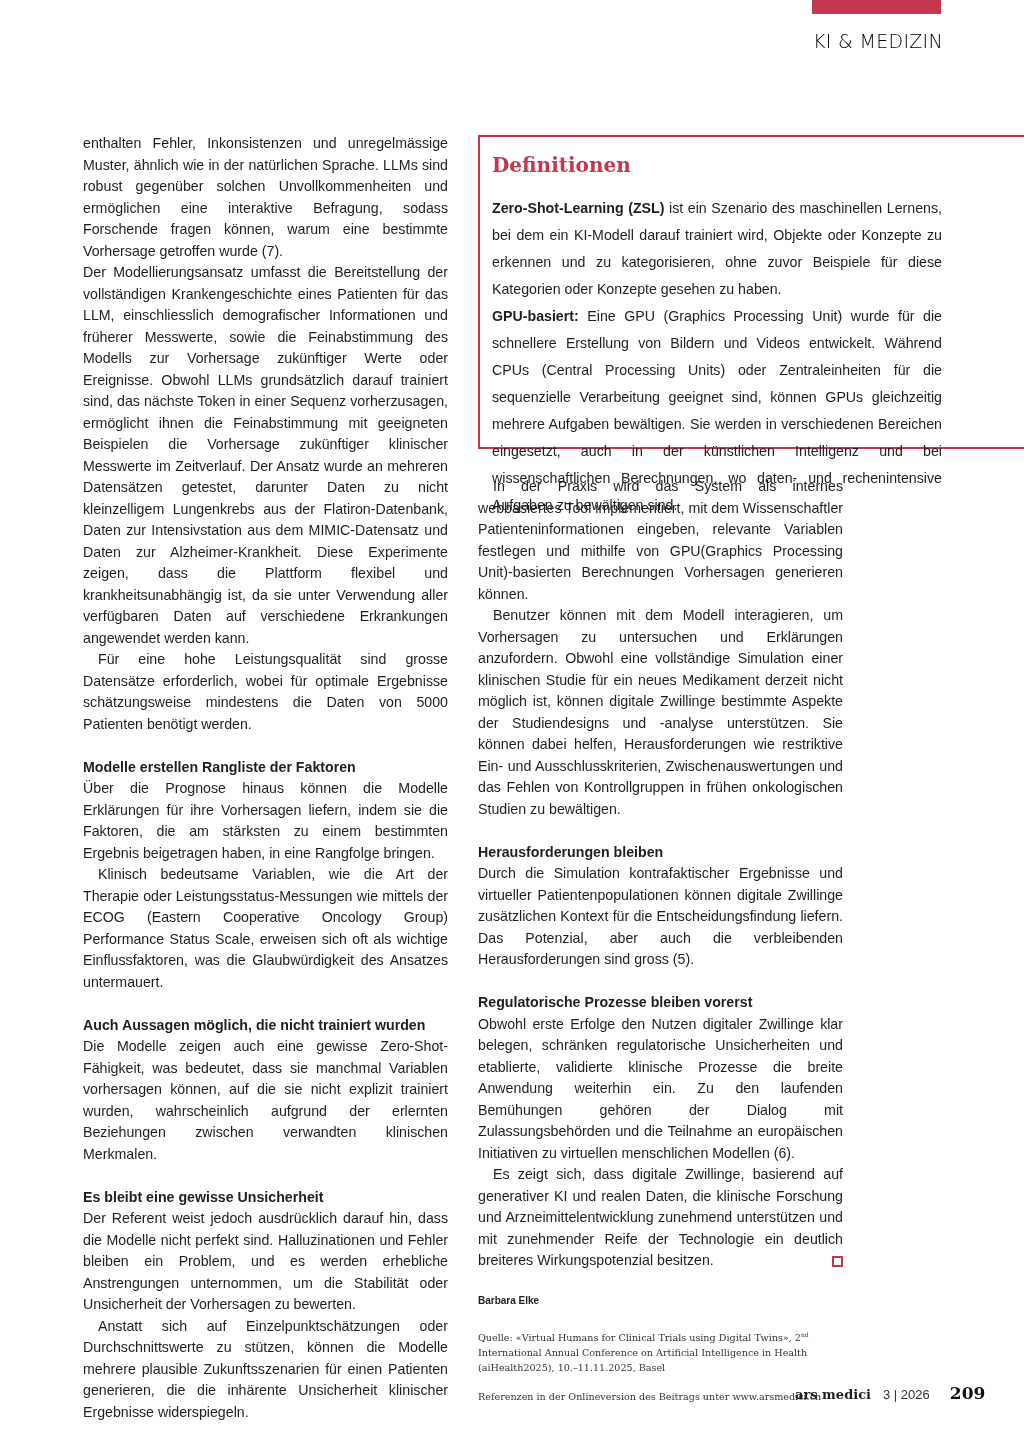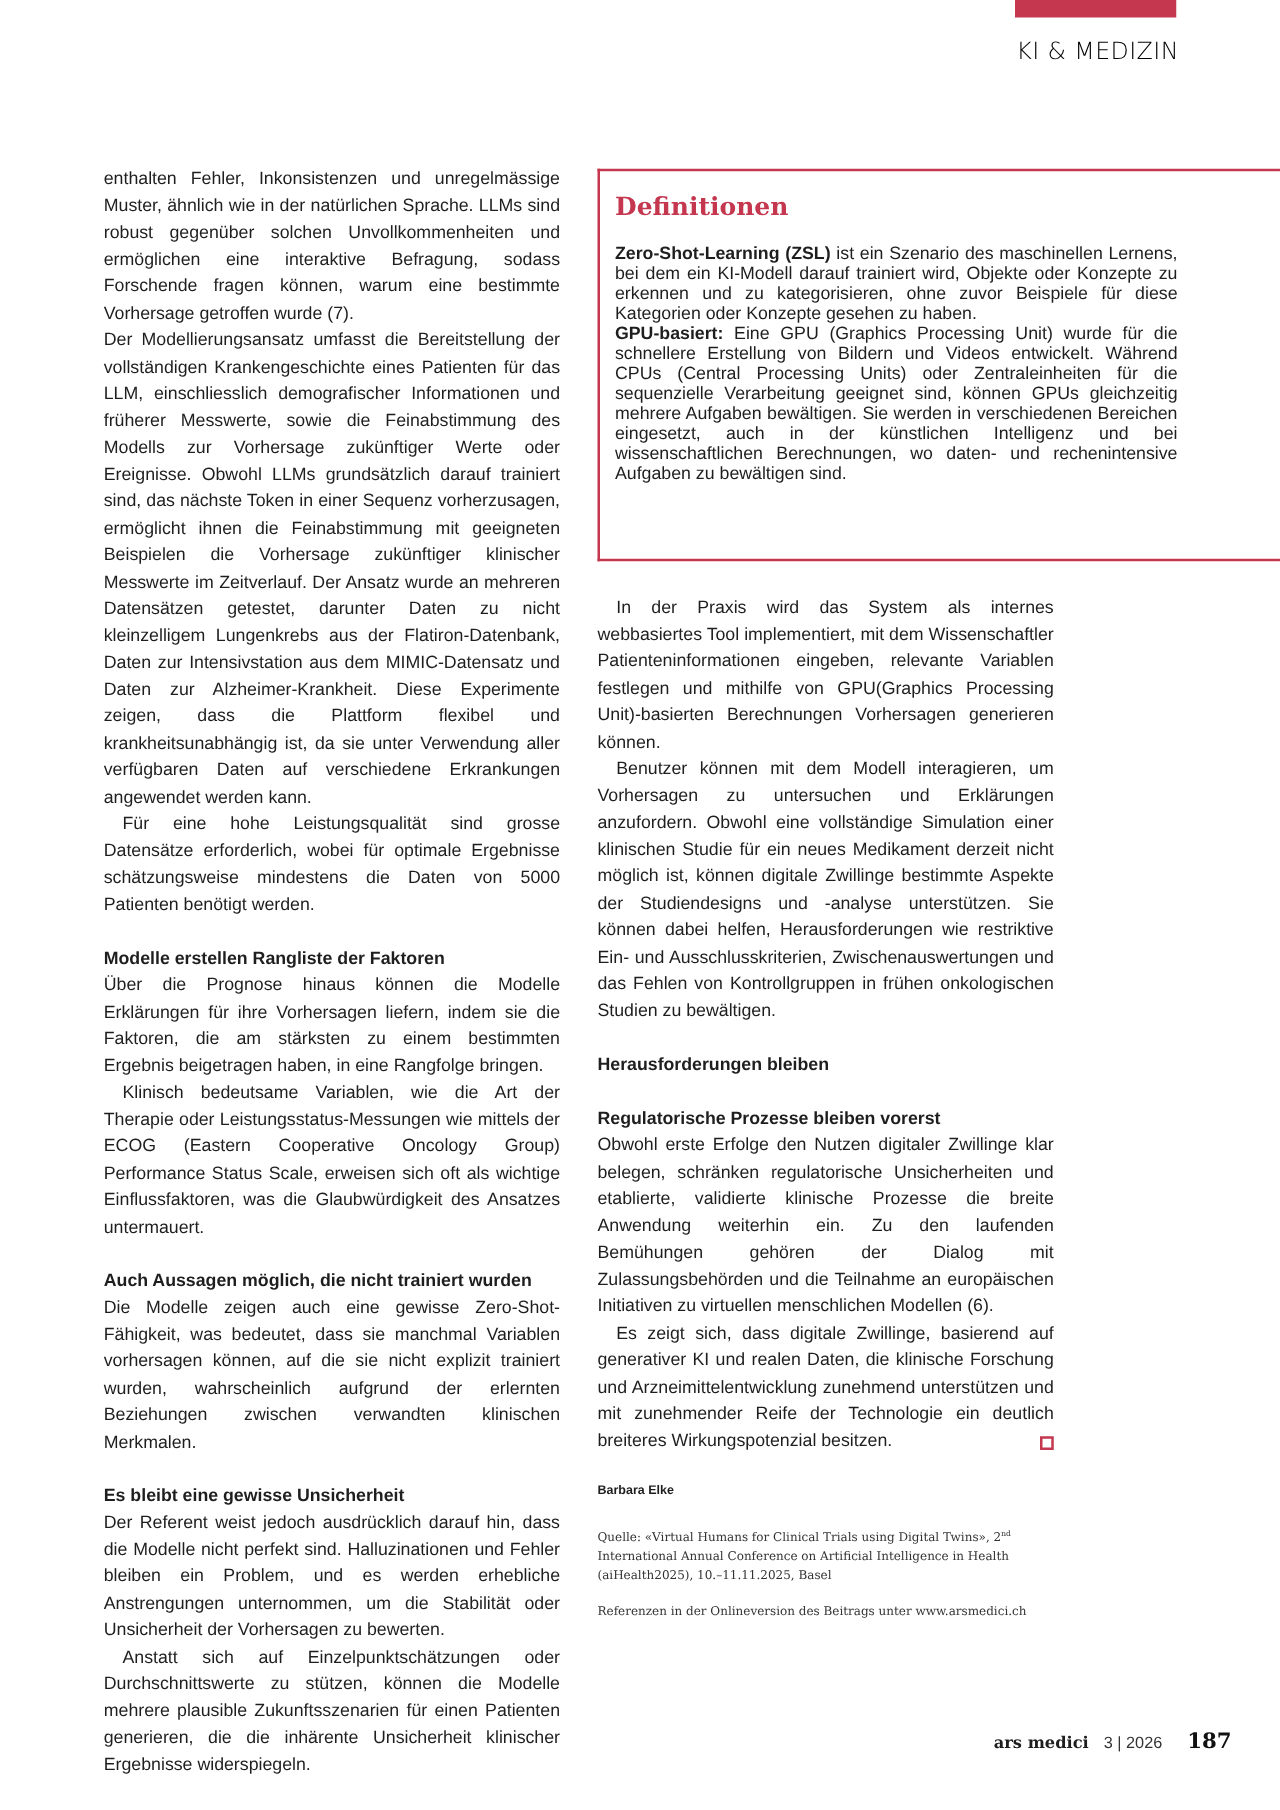--- a/index.html
+++ b/index.html
@@ -12,21 +12,21 @@
   .col { position: absolute; font-size: 14.2px; line-height: 21.5px; text-align: justify; hyphens: auto; }
   .col-left { left: 83px; top: 133px; width: 365px; }
   .col-right { left: 478px; top: 476px; width: 365px; }
 
   .col p { margin: 0; }
   .col p.indent { text-indent: 15px; }
   .col h3 { font-size: 14.2px; font-weight: bold; line-height: 21.5px; margin-top: 21.5px; text-align: left; }
 
   .def-box { position: absolute; left: 478px; top: 135px; width: 546px; height: 314px; border-top: 2px solid #c4374f; border-left: 2px solid #c4374f; border-bottom: 2px solid #c4374f; padding: 16px 82px 0 12px; }
   .def-title { font-family: "DejaVu Serif", serif; font-weight: bold; font-size: 20px; color: #c4374f; margin-bottom: 18px; }
-  .def-text { font-size: 14.2px; line-height: 16px; text-align: justify; }
+  .def-text { font-size: 14.2px; line-height: 27px; text-align: justify; }
   .def-text b { font-weight: bold; }
 
   .end-mark { display: inline-block; float: right; width: 11px; height: 11px; border: 2px solid #c4374f; margin-top: 6px; }
 
   .author { font-size: 10px; font-weight: bold; margin-top: 18px; }
   .source { font-family: "DejaVu Serif", serif; font-size: 9.6px; line-height: 15px; margin-top: 16px; text-align: left; color: #333; }
   .source sup { font-size: 6px; }
   .refs { font-family: "DejaVu Serif", serif; font-size: 9.6px; line-height: 15px; margin-top: 14px; text-align: left; color: #333; }
 
   .footer { position: absolute; left: 795px; top: 1383px; display: flex; align-items: baseline; gap: 12px; }
@@ -57,25 +57,26 @@
 <div class="def-box">
   <div class="def-title">Definitionen</div>
   <p class="def-text"><b>Zero-Shot-Learning (ZSL)</b><span> ist ein Szenario des maschinellen Lernens, bei dem ein KI-Modell darauf trainiert wird, Objekte oder Konzepte zu erkennen und zu kategorisieren, ohne zuvor Beispiele für diese Kategorien oder Konzepte gesehen zu haben.</span></p>
   <p class="def-text"><b>GPU-basiert:</b><span> Eine GPU (Graphics Processing Unit) wurde für die schnellere Erstellung von Bildern und Videos entwickelt. Während CPUs (Central Processing Units) oder Zentraleinheiten für die sequenzielle Verarbeitung geeignet sind, können GPUs gleichzeitig mehrere Aufgaben bewältigen. Sie werden in verschiedenen Bereichen eingesetzt, auch in der künstlichen Intelligenz und bei wissenschaftlichen Berechnungen, wo daten- und rechenintensive Aufgaben zu bewältigen sind.</span></p>
 </div>
 
 <div class="col col-right">
   <p class="indent">In der Praxis wird das System als internes webbasiertes Tool implementiert, mit dem Wissenschaftler Patienteninformationen eingeben, relevante Variablen festlegen und mithilfe von GPU(Graphics Processing Unit)-basierten Berechnungen Vorhersagen generieren können.</p>
   <p class="indent">Benutzer können mit dem Modell interagieren, um Vorhersagen zu untersuchen und Erklärungen anzufordern. Obwohl eine vollständige Simulation einer klinischen Studie für ein neues Medikament derzeit nicht möglich ist, können digitale Zwillinge bestimmte Aspekte der Studiendesigns und -analyse unterstützen. Sie können dabei helfen, Herausforderungen wie restriktive Ein- und Ausschlusskriterien, Zwischenauswertungen und das Fehlen von Kontrollgruppen in frühen onkologischen Studien zu bewältigen.</p>
   <h3>Herausforderungen bleiben</h3>
+  <p>Durch die Simulation kontrafaktischer Ergebnisse und virtueller Patientenpopulationen können digitale Zwillinge zusätzlichen Kontext für die Entscheidungsfindung liefern. Das Potenzial, aber auch die verbleibenden Herausforderungen sind gross (5).</p>
   <h3>Regulatorische Prozesse bleiben vorerst</h3>
   <p>Obwohl erste Erfolge den Nutzen digitaler Zwillinge klar belegen, schränken regulatorische Unsicherheiten und etablierte, validierte klinische Prozesse die breite Anwendung weiterhin ein. Zu den laufenden Bemühungen gehören der Dialog mit Zulassungsbehörden und die Teilnahme an europäischen Initiativen zu virtuellen menschlichen Modellen (6).</p>
   <p class="indent"><span>Es zeigt sich, dass digitale Zwillinge, basierend auf generativer KI und realen Daten, die klinische Forschung und Arzneimittelentwicklung zunehmend unterstützen und mit zunehmender Reife der Technologie ein deutlich breiteres Wirkungspotenzial besitzen.</span><span class="end-mark"></span></p>
   <div class="author">Barbara Elke</div>
   <div class="source"><span>Quelle: «Virtual Humans for Clinical Trials using Digital Twins», 2</span><sup>nd</sup><span> International Annual Conference on Artificial Intelligence in Health (aiHealth2025), 10.–11.11.2025, Basel</span></div>
   <div class="refs">Referenzen in der Onlineversion des Beitrags unter www.arsmedici.ch</div>
 </div>
 
 <div class="footer">
   <span class="journal">ars medici</span>
   <span class="issue">3 | 2026</span>
-  <span class="page">187</span>
+  <span class="page">209</span>
 </div>
 
 </body></html>

